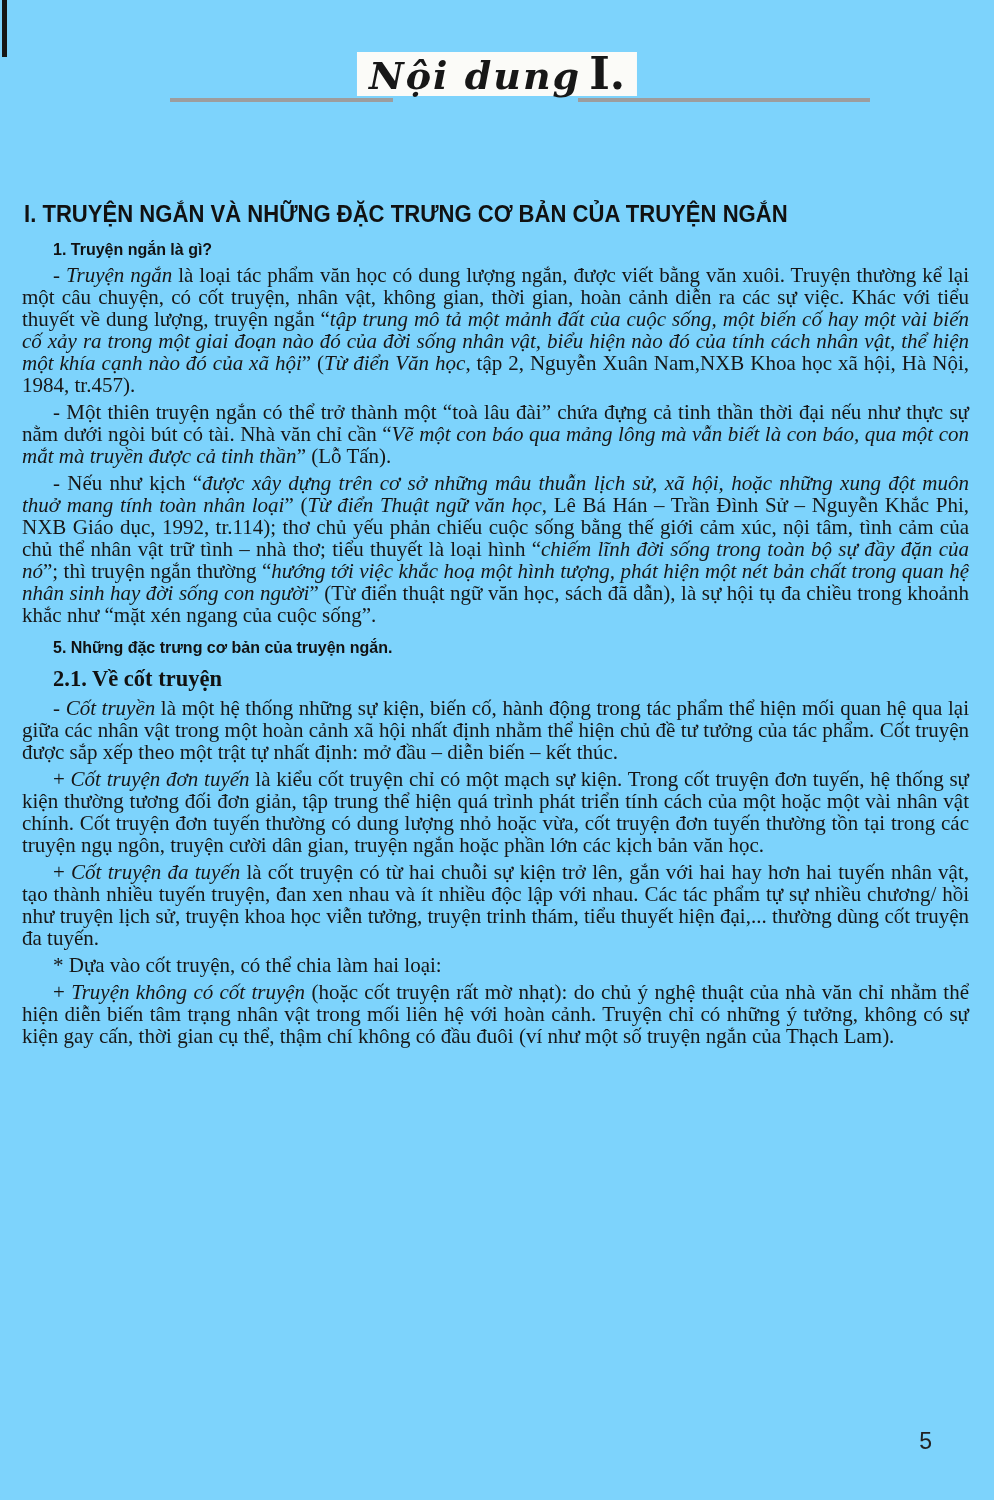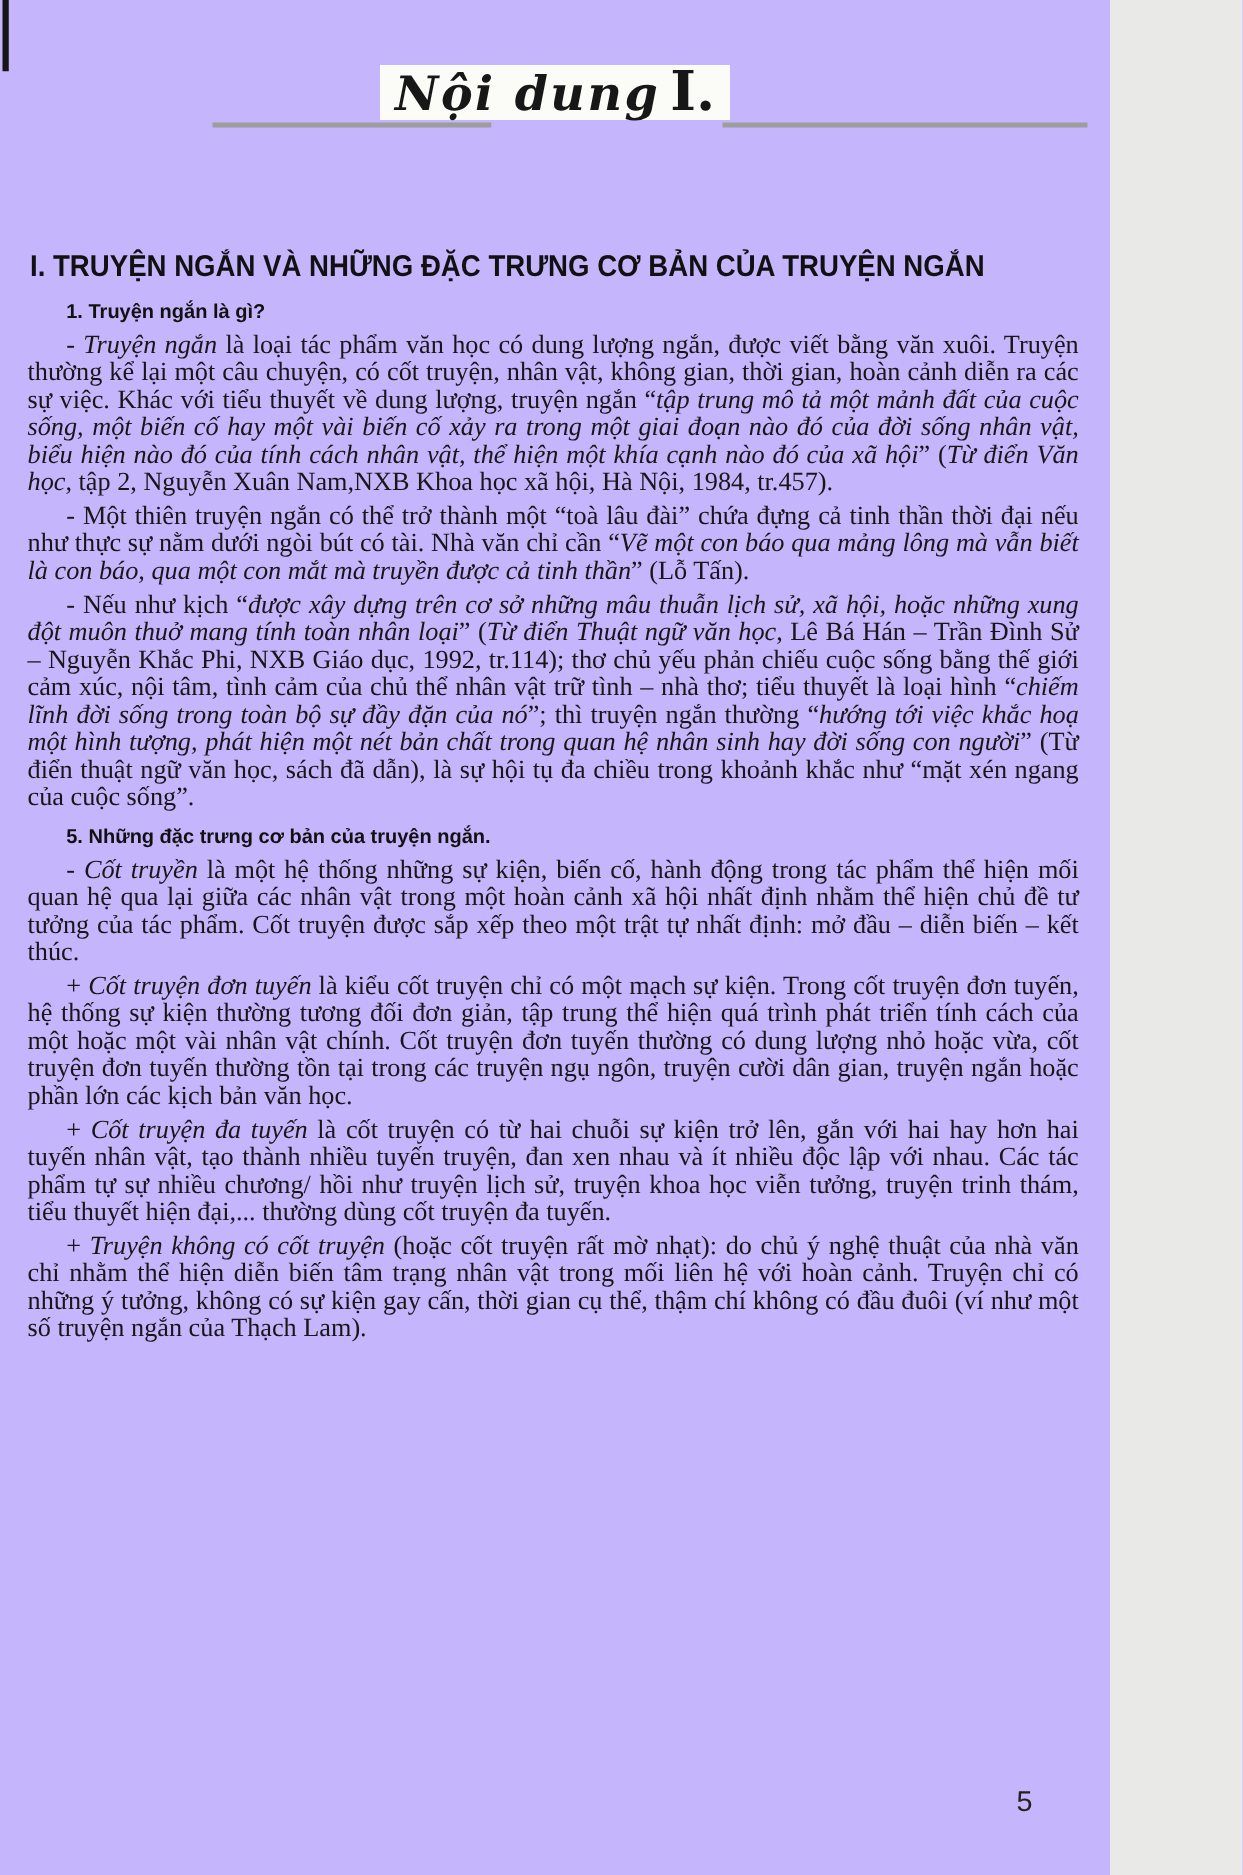--- a/index.html
+++ b/index.html
@@ -1,21 +1,21 @@
 <!DOCTYPE html>
 <html><head>
 <meta charset="utf-8">
 <style>
   html, body { margin: 0; padding: 0; }
   body { width: 994px; height: 1500px; background: #e9e9e7; }
   .page {
     position: relative;
-    width: 888px;
+    width: 994px;
     height: 1500px;
-    background: #c4b5fd;
+    background: #7dd3fc;
     overflow: hidden;
     color: #171717;
     font-family: "Liberation Serif", serif;
   }
   .scan-mark {
     position: absolute;
     left: 2px; top: 0;
     width: 5px; height: 57px;
     background: #161616;
   }
@@ -139,22 +139,24 @@
   </header>
 
   <main class="content">
     <h1 class="section-heading">I. TRUYỆN NGẮN VÀ NHỮNG ĐẶC TRƯNG CƠ BẢN CỦA TRUYỆN NGẮN</h1>
     <div id="content-blocks">
         <div class="h-sans">1. Truyện ngắn là gì?</div>
         <p class="para"><span>- </span><em>Truyện ngắn</em><span> là loại tác phẩm văn học có dung lượng ngắn, được viết bằng văn xuôi. Truyện thường kể lại một câu chuyện, có cốt truyện, nhân vật, không gian, thời gian, hoàn cảnh diễn ra các sự việc. Khác với tiểu thuyết về dung lượng, truyện ngắn “</span><em>tập trung mô tả một mảnh đất của cuộc sống, một biến cố hay một vài biến cố xảy ra trong một giai đoạn nào đó của đời sống nhân vật, biểu hiện nào đó của tính cách nhân vật, thể hiện một khía cạnh nào đó của xã hội</em><span>” (</span><em>Từ điển Văn học</em><span>, tập 2, Nguyễn Xuân Nam,NXB Khoa học xã hội, Hà Nội, 1984, tr.457).</span></p>
         <p class="para"><span>- Một thiên truyện ngắn có thể trở thành một “toà lâu đài” chứa đựng cả tinh thần thời đại nếu như thực sự nằm dưới ngòi bút có tài. Nhà văn chỉ cần “</span><em>Vẽ một con báo qua mảng lông mà vẫn biết là con báo, qua một con mắt mà truyền được cả tinh thần</em><span>” (Lỗ Tấn).</span></p>
         <p class="para"><span>- Nếu như kịch “</span><em>được xây dựng trên cơ sở những mâu thuẫn lịch sử, xã hội, hoặc những xung đột muôn thuở mang tính toàn nhân loại</em><span>” (</span><em>Từ điển Thuật ngữ văn học</em><span>, Lê Bá Hán – Trần Đình Sử – Nguyễn Khắc Phi, NXB Giáo dục, 1992, tr.114); thơ chủ yếu phản chiếu cuộc sống bằng thế giới cảm xúc, nội tâm, tình cảm của chủ thể nhân vật trữ tình – nhà thơ; tiểu thuyết là loại hình “</span><em>chiếm lĩnh đời sống trong toàn bộ sự đầy đặn của nó</em><span>”; thì truyện ngắn thường “</span><em>hướng tới việc khắc hoạ một hình tượng, phát hiện một nét bản chất trong quan hệ nhân sinh hay đời sống con người</em><span>” (Từ điển thuật ngữ văn học, sách đã dẫn), là sự hội tụ đa chiều trong khoảnh khắc như “mặt xén ngang của cuộc sống”.</span></p>
         <div class="h-sans">5. Những đặc trưng cơ bản của truyện ngắn.</div>
+        <div class="h-serif">2.1. Về cốt truyện</div>
         <p class="para"><span>- </span><em>Cốt truyền</em><span> là một hệ thống những sự kiện, biến cố, hành động trong tác phẩm thể hiện mối quan hệ qua lại giữa các nhân vật trong một hoàn cảnh xã hội nhất định nhằm thể hiện chủ đề tư tưởng của tác phẩm. Cốt truyện được sắp xếp theo một trật tự nhất định: mở đầu – diễn biến – kết thúc.</span></p>
         <p class="para"><span>+ </span><em>Cốt truyện đơn tuyến</em><span> là kiểu cốt truyện chỉ có một mạch sự kiện. Trong cốt truyện đơn tuyến, hệ thống sự kiện thường tương đối đơn giản, tập trung thể hiện quá trình phát triển tính cách của một hoặc một vài nhân vật chính. Cốt truyện đơn tuyến thường có dung lượng nhỏ hoặc vừa, cốt truyện đơn tuyến thường tồn tại trong các truyện ngụ ngôn, truyện cười dân gian, truyện ngắn hoặc phần lớn các kịch bản văn học.</span></p>
         <p class="para"><span>+ </span><em>Cốt truyện đa tuyến</em><span> là cốt truyện có từ hai chuỗi sự kiện trở lên, gắn với hai hay hơn hai tuyến nhân vật, tạo thành nhiều tuyến truyện, đan xen nhau và ít nhiều độc lập với nhau. Các tác phẩm tự sự nhiều chương/ hồi như truyện lịch sử, truyện khoa học viễn tưởng, truyện trinh thám, tiểu thuyết hiện đại,... thường dùng cốt truyện đa tuyến.</span></p>
+        <p class="para"><span>* Dựa vào cốt truyện, có thể chia làm hai loại:</span></p>
         <p class="para"><span>+ </span><em>Truyện không có cốt truyện</em><span> (hoặc cốt truyện rất mờ nhạt): do chủ ý nghệ thuật của nhà văn chỉ nhằm thể hiện diễn biến tâm trạng nhân vật trong mối liên hệ với hoàn cảnh. Truyện chỉ có những ý tưởng, không có sự kiện gay cấn, thời gian cụ thể, thậm chí không có đầu đuôi (ví như một số truyện ngắn của Thạch Lam).</span></p>
       </div>
   </main>
 
   <div class="page-number">5</div>
 
 </div>
 
 </body></html>

